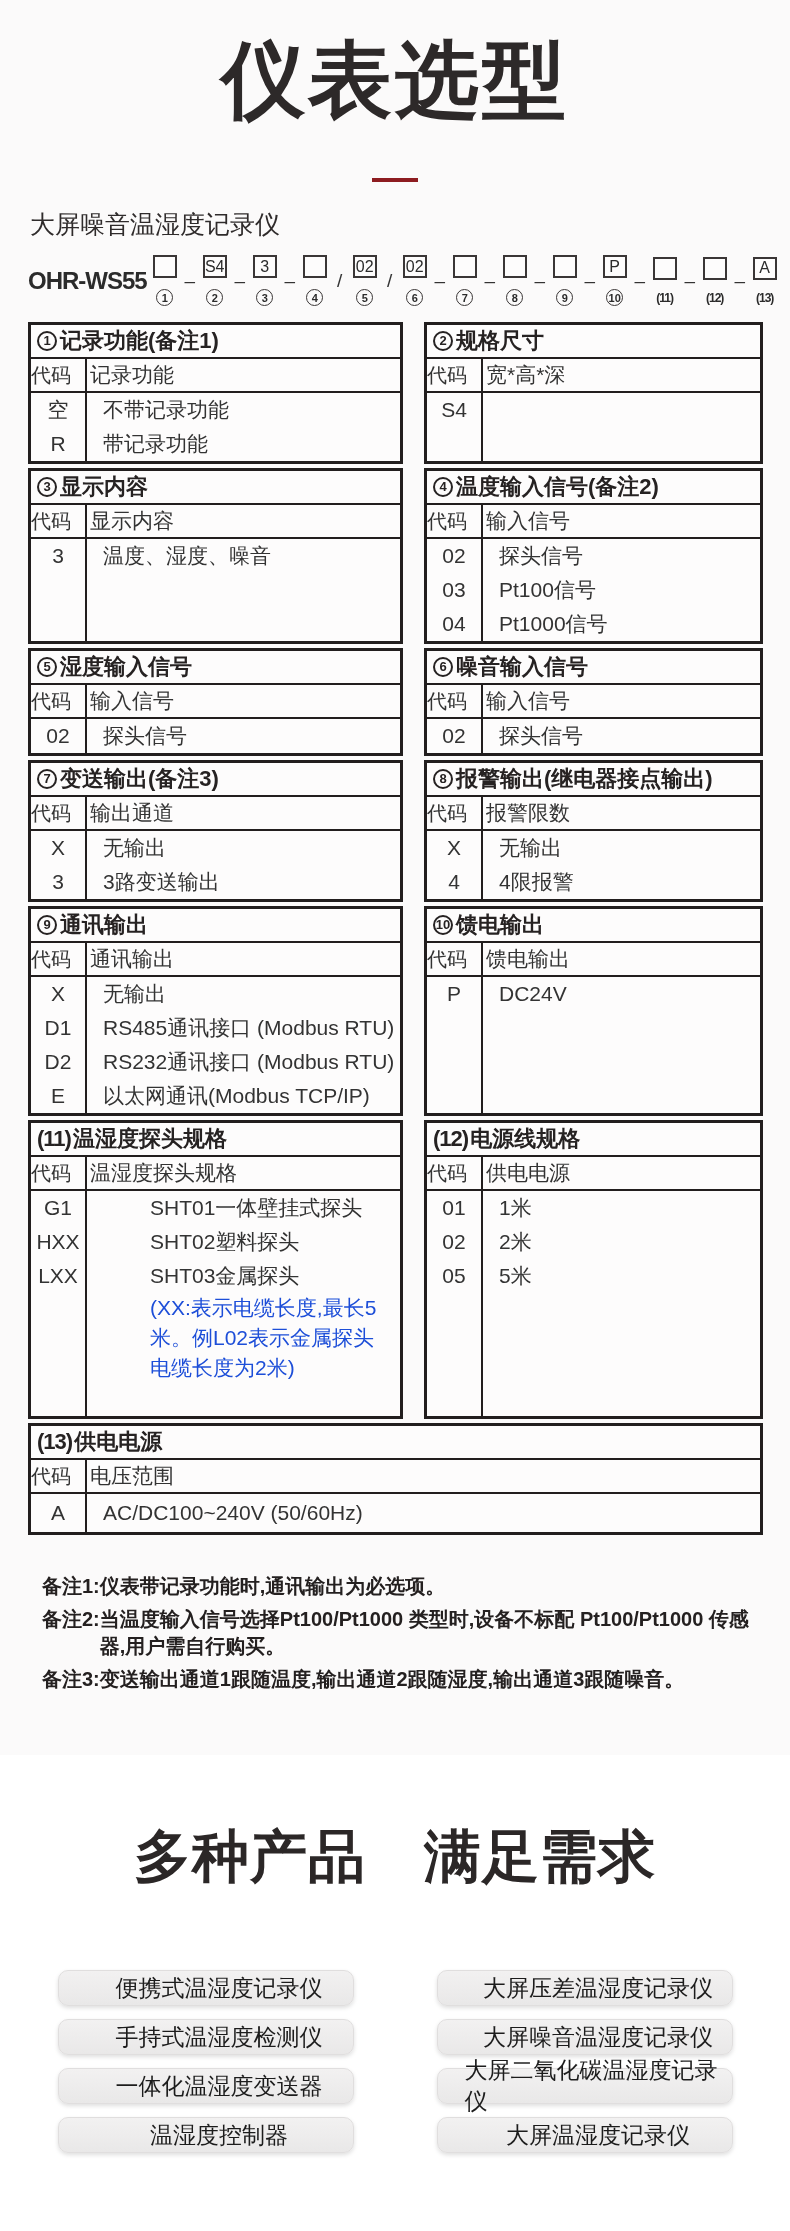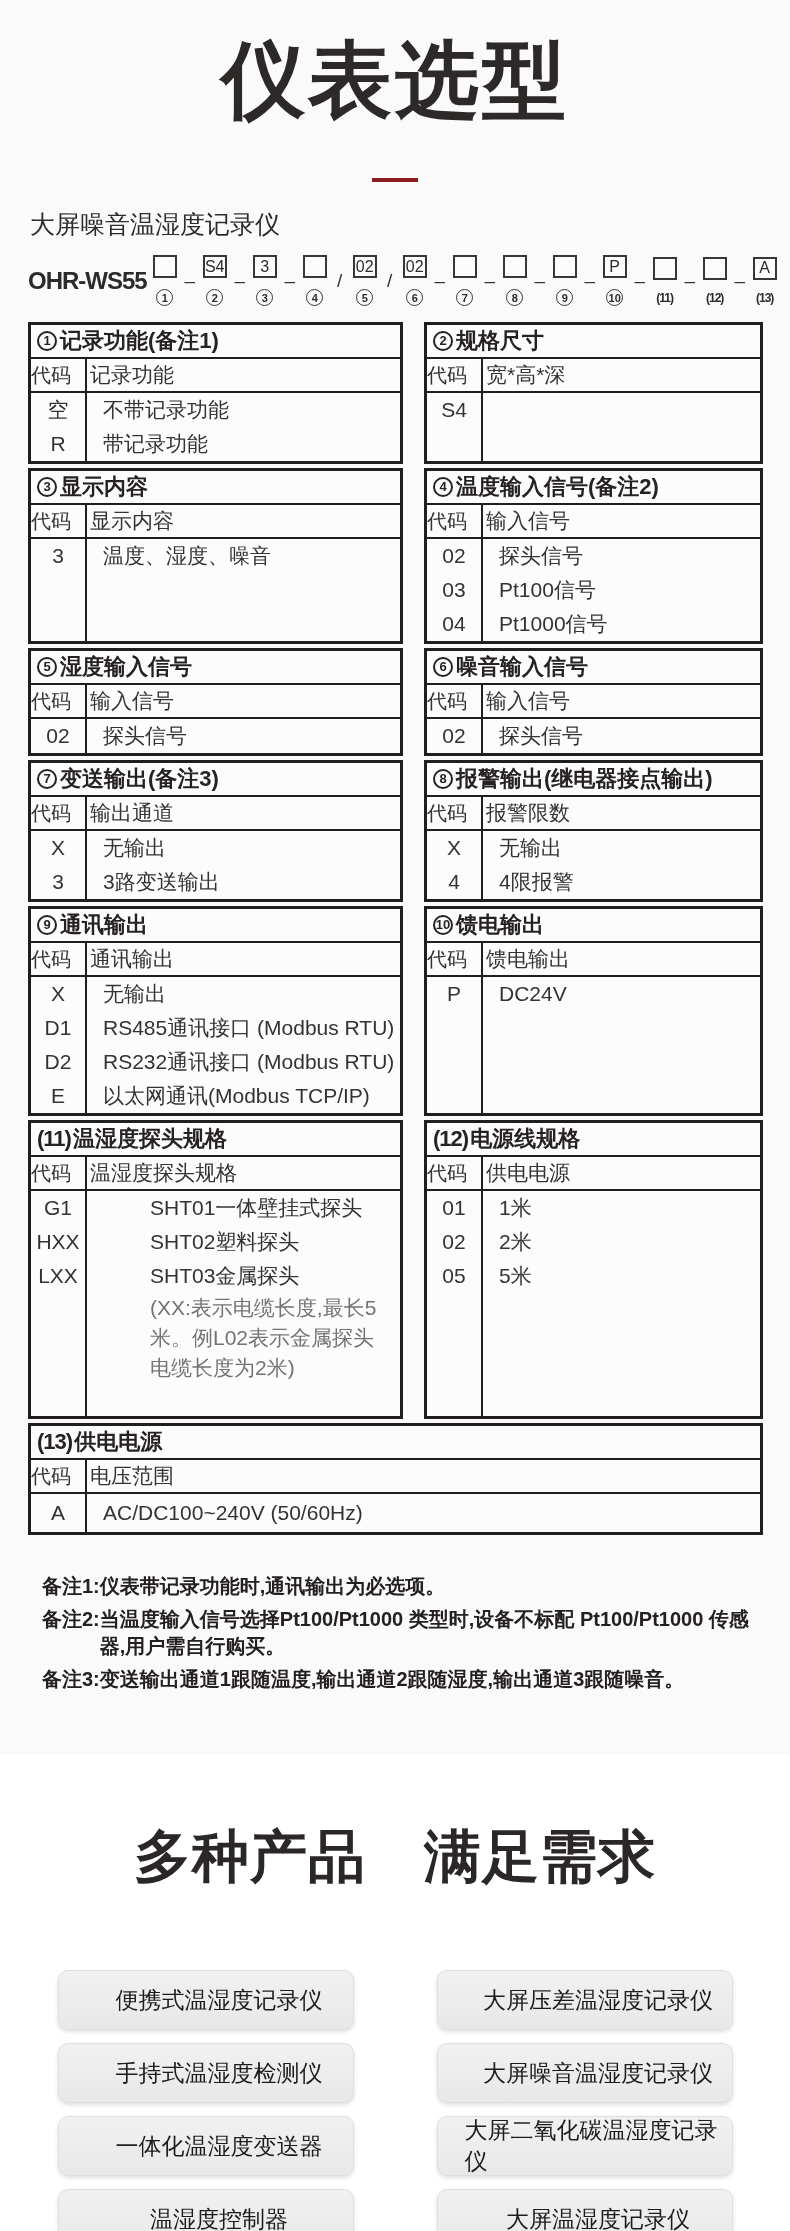--- a/index.html
+++ b/index.html
@@ -58,21 +58,21 @@
   }
   .num-paren { font-weight:700; margin-right:2px; letter-spacing:-1px; }
   .sec-labels { display:flex; border-bottom:2px solid #221e1e; }
   .lab-code { width:54px; flex-shrink:0; border-right:2px solid #221e1e; font-size:20px; color:#333; line-height:32px; text-align:left; }
   .lab-desc { flex:1; font-size:21px; color:#333; line-height:32px; padding-left:3px; }
   .sec-values { display:flex; flex:1; }
   .val-codes { width:54px; flex-shrink:0; border-right:2px solid #221e1e; display:flex; flex-direction:column; align-items:center; }
   .val-codes span { font-size:21px; line-height:34px; color:#333; }
   .val-descs { flex:1; padding:0 6px 0 16px; }
   .val-descs .vd { font-size:21px; line-height:34px; color:#333; white-space:nowrap; }
-  .vnote { font-size:21px; line-height:30px; color:#737373; }
+  .vnote { font-size:21px; line-height:30px; color:#1d4ed8; }
   .sec-n11 .sec-values { min-height:225px;gap:47px; }
   .sec-n13 .val-codes span, .sec-n13 .val-descs .vd { line-height:38px; }
 
   
   .notes { margin:38px 34px 0 42px; }
   .note { display:flex; font-size:20px; font-weight:600; color:#242020; line-height:27px; margin-bottom:6px; }
   .note-label { white-space:nowrap; }
   .note-text { flex:1; }
 
   
@@ -81,21 +81,21 @@
     margin:0; text-align:center;
     font-size:57px; font-weight:900; letter-spacing:1px; color:#2b2727;
   }
   .product-grid {
     display:grid; grid-template-columns:296px 296px;
     column-gap:83px; row-gap:13px;
     justify-content:center;
     margin-top:74px; padding-bottom:80px;
   }
   .product-btn {
-    height:60px; box-sizing:border-box;
+    height:36px; box-sizing:border-box;
     border-radius:10px;
     background:linear-gradient(180deg,#f2f1f1,#e9e8e8);
     border:1px solid #e0dede;
     box-shadow:0 2px 4px rgba(0,0,0,0.13);
     display:flex; align-items:center; justify-content:center;
     font-size:23px; font-weight:500; color:#1c1c1c;
     cursor:pointer;
     padding-left:27px;
   }
 </style>

